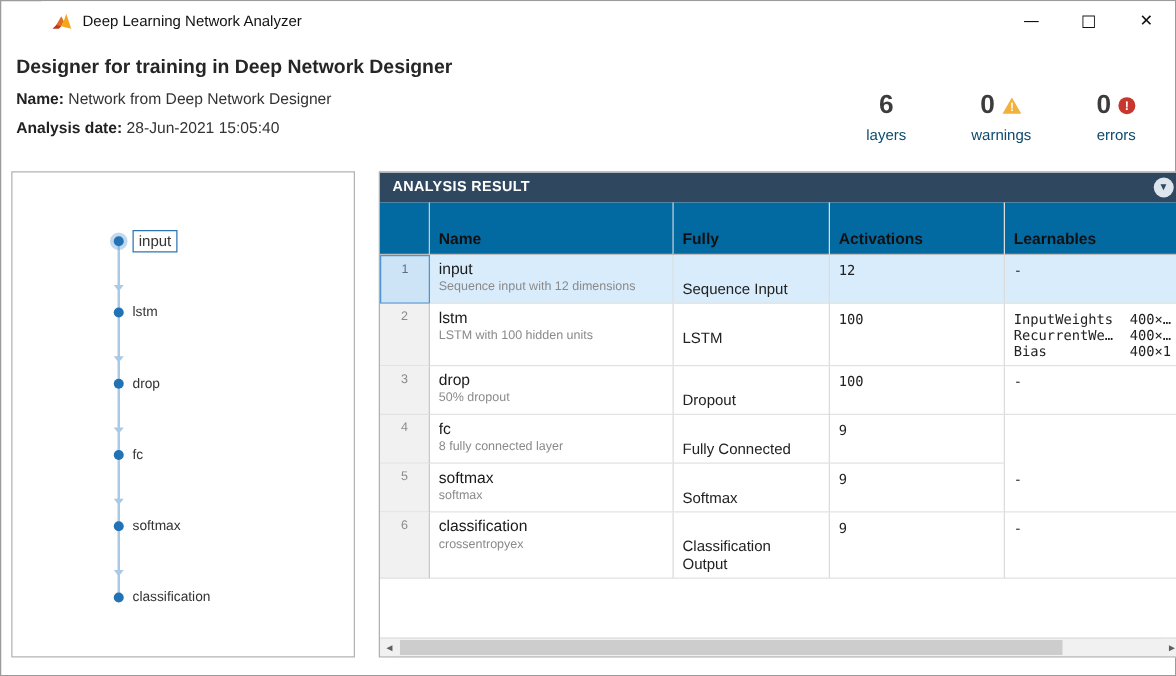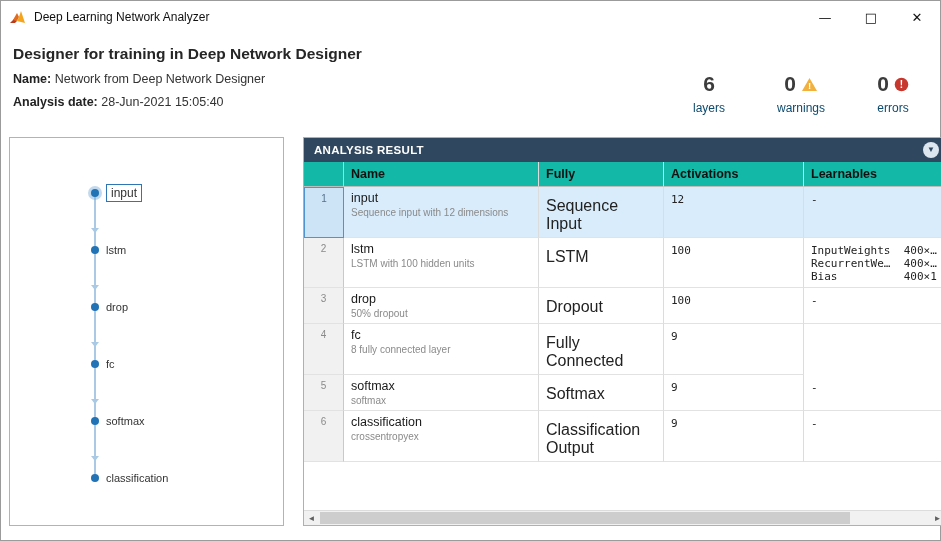--- a/index.html
+++ b/index.html
@@ -17,20 +17,21 @@
     border: 1px solid #9b9b9b;
   }
 
   
   .titlebar {
     height: 32px;
     display: flex;
     align-items: center;
     padding-left: 8px;
     background: #fff;
+    margin-left: 32px;
   }
   .titlebar .app-title { font-size: 12px; color: #111; margin-left: 8px; }
   .win-controls { margin-left: auto; display: flex; height: 32px; }
   .win-btn {
     width: 46px; height: 32px;
     display: flex; align-items: center; justify-content: center;
     font-size: 13px; color: #111;
     background: transparent; border: none; cursor: pointer;
     font-family: "DejaVu Sans", sans-serif;
   }
@@ -115,34 +116,34 @@
   }
   .cell {
     padding: 4px 7px;
     border-right: 1px solid #dcdcdc;
     border-bottom: 1px solid #e2e2e2;
     overflow: hidden;
   }
   .thead .cell {
     font-size: 12.5px; font-weight: bold; color: #111;
     border-bottom: 1px solid #bdbdbd;
-    padding-top: 5px; padding-bottom: 5px;
-    background: #14b8a6;
+    padding-top: 22px; padding-bottom: 5px;
+    background: #0369a1;
   }
   .numcell {
     background: #f1f1f1;
     color: #8a8a8a;
     font-size: 10px;
     display: flex; justify-content: center; align-items: flex-start;
     padding-top: 5px;
     border-right: 1px solid #c9c9c9;
   }
   .nm { font-size: 12.5px; color: #1a1a1a; }
   .desc { font-size: 10px; color: #8a8a8a; margin-top: 2px; white-space: nowrap; }
-  .typecell { font-size: 16px; color: #222; padding-top: 10px; }
+  .typecell { font-size: 12px; color: #222; padding-top: 20px; }
   .mono {
     font-family: "DejaVu Sans Mono", monospace;
     font-size: 11px; color: #222; white-space: pre; padding-top: 6px;
   }
   .trow.selected .cell { background: #d9ecfb; }
   .trow.selected .numcell {
     background: #cde4f7;
     border: 1px solid #4f94d0;
     color: #55718c;
   }

